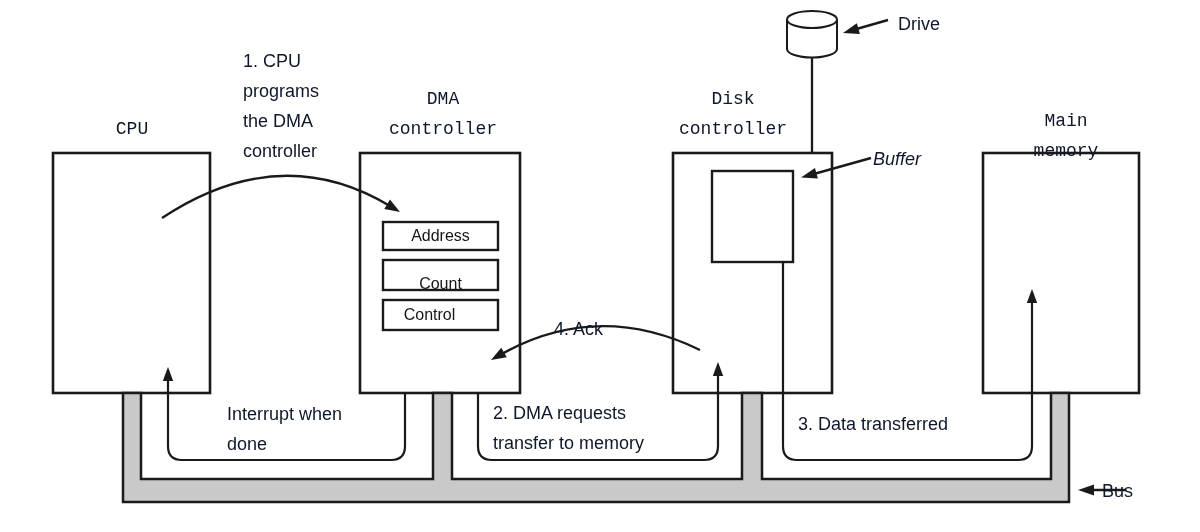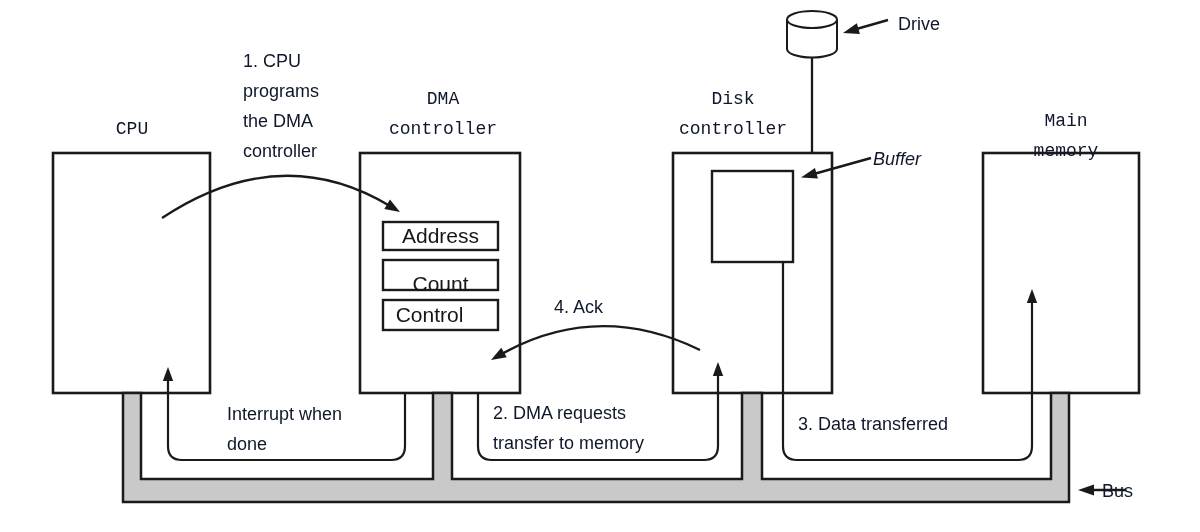--- a/index.html
+++ b/index.html
@@ -31,21 +31,21 @@
   .lbl.centered {
     transform: translateX(-50%);
     text-align: center;
     font-family: Liberation Mono, monospace;
   }
   .reg-lbl {
     position: absolute;
     display: flex;
     align-items: center;
     justify-content: center;
-    font-size: 21px;
+    font-size: 16px;
     color: #161616;
     white-space: nowrap;
   }
 </style>
 </head>
 <body>
 
 <div class="stage">
 
   <svg width="1200" height="532" viewBox="0 0 1200 532">
@@ -108,17 +108,17 @@
   <div class="reg-lbl" style="left:383px; top:260px; width:115px; height:48px;">Count</div>
   <div class="reg-lbl" style="left:383px; top:300px; width:93px; height:30px;">Control</div>
 
   <div class="lbl" style="left:243px; top:46px;">1. CPU
 programs
 the DMA
 controller</div>
   <div class="lbl" style="left:493px; top:398px;">2. DMA requests
 transfer to memory</div>
   <div class="lbl" style="left:798px; top:409px;">3. Data transferred</div>
-  <div class="lbl" style="left:554px; top:292px;">4. Ack</div>
+  <div class="lbl" style="left:554px; top:314px;">4. Ack</div>
   <div class="lbl" style="left:227px; top:399px;">Interrupt when
 done</div>
 
 </div>
 
 </body></html>

